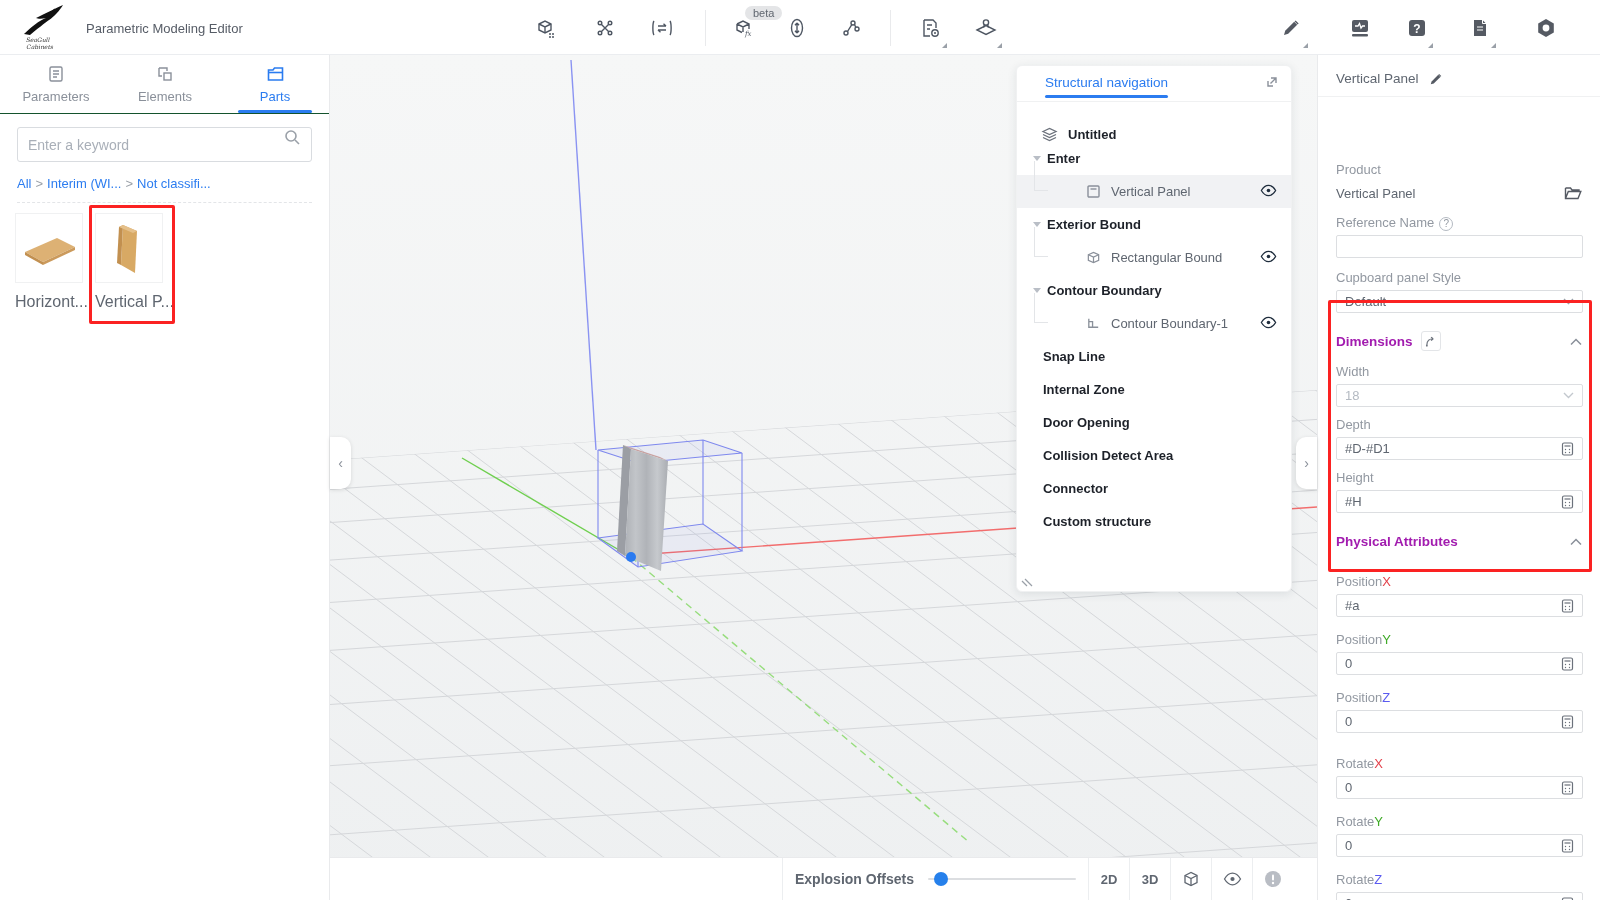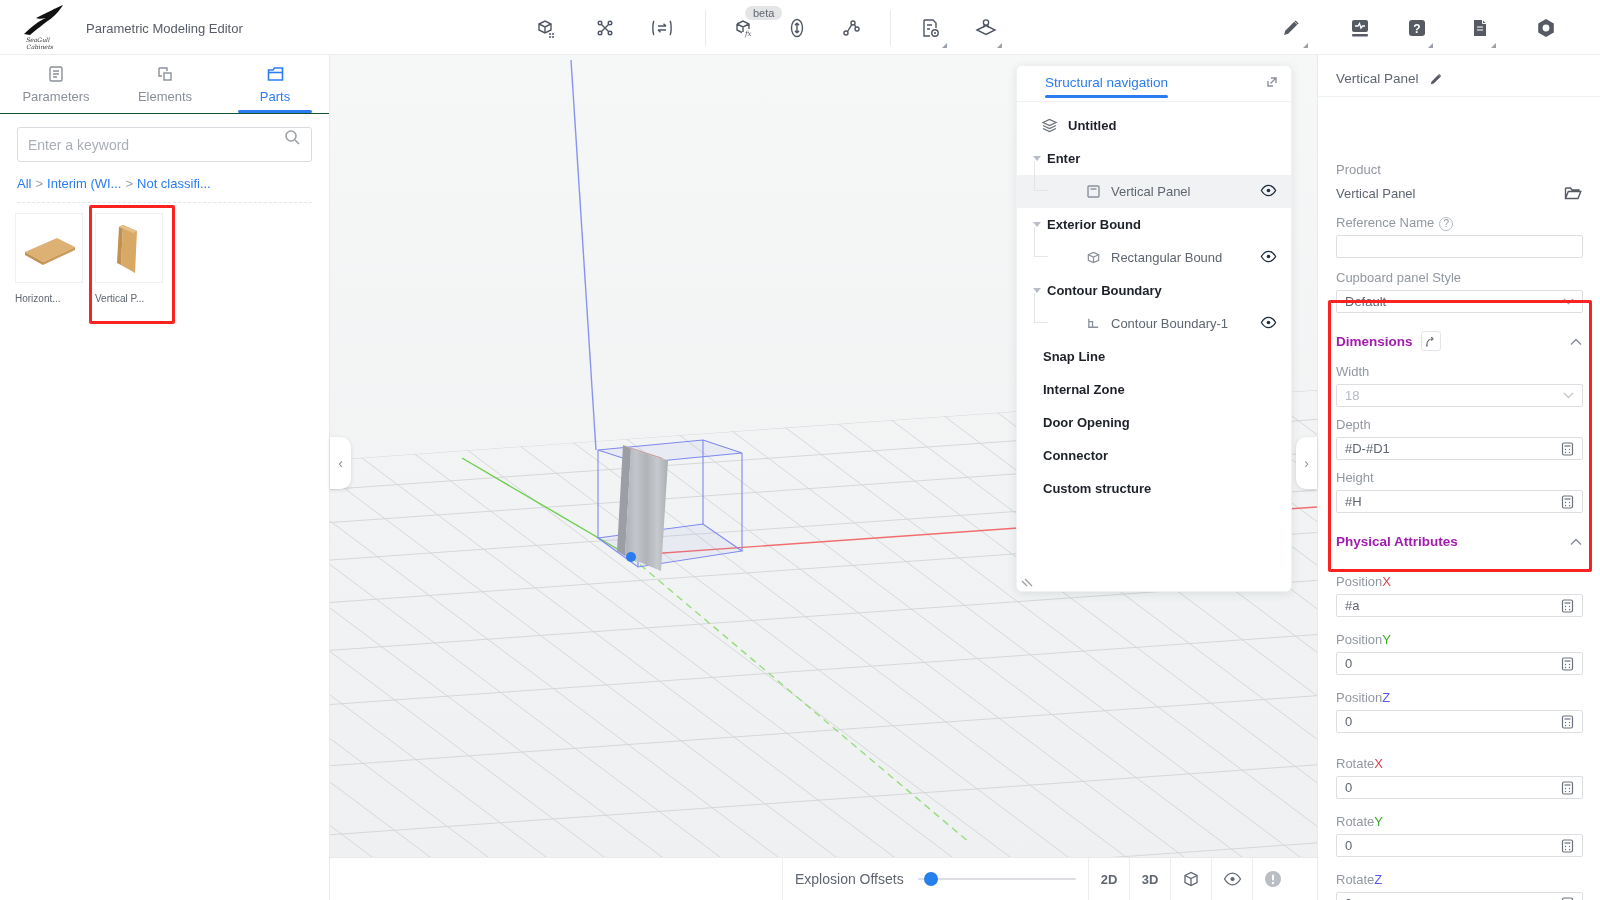--- a/index.html
+++ b/index.html
@@ -27,35 +27,35 @@
   .tab-underline { position:absolute; bottom:0; height:3px; background:#2b7cf0; border-radius:2px; }
   .searchbox { position:absolute; left:17px; top:72px; width:295px; height:35px; border:1px solid #d9dce0; border-radius:3px; display:flex; padding:0 10px; }
   .searchbox input { border:none; outline:none; flex:1; font-size:14px; color:#333; font-family:"Liberation Sans",sans-serif; }
   .searchbox input::placeholder { color:#a9afb8; }
   .breadcrumb { position:absolute; left:17px; top:121px; font-size:13px; color:#2b7cf0; }
   .breadcrumb .sep { color:#9aa0a8; margin:0 4px; }
   .bc-link { cursor:pointer; }
   .dash-sep { position:absolute; left:17px; top:147px; width:295px; border-top:1px dashed #e3e5e8; }
   .part-card { position:absolute; top:158px; width:68px; cursor:pointer; }
   .part-card .thumb { width:68px; height:70px; border:1px solid #f0f1f2; background:#fff; display:flex; align-items:center; justify-content:center; }
-  .part-card .cap { margin-top:10px; font-size:10px; color:#5f6670; white-space:nowrap; }
+  .part-card .cap { margin-top:10px; font-size:16px; color:#5f6670; white-space:nowrap; }
   .annot { position:absolute; border:3px solid #fb2222; border-radius:2px; pointer-events:none; z-index:60; }
 
   
   .viewport { position:absolute; left:330px; top:55px; width:987px; height:845px; background:linear-gradient(#f6f7f7,#eef0f1); overflow:hidden; z-index:1; }
   .scene { position:absolute; left:0; top:0; }
   .collapse-tab { position:absolute; width:21px; height:52px; background:#fff; box-shadow:0 1px 4px rgba(0,0,0,.12); display:flex; align-items:center; justify-content:center; color:#8a909a; font-size:14px; cursor:pointer; z-index:40; }
   .collapse-left { left:330px; top:437px; border-radius:0 10px 10px 0; }
   .collapse-right { left:1296px; top:437px; border-radius:10px 0 0 10px; }
 
   
   .bottombar { position:absolute; left:0; bottom:0; width:987px; height:43px; background:#fff; border-top:1px solid #e9eaec; display:flex; align-items:stretch; z-index:20; }
   .bb-space { width:452px; }
   .bb-cell { border-left:1px solid #eceef0; display:flex; align-items:center; justify-content:center; color:#5f6670; }
-  .bb-explosion { width:306px; padding:0 12px; justify-content:flex-start; gap:14px; }
+  .bb-explosion { width:306px; padding:0 12px; justify-content:flex-start; gap:14px;font-weight:bold; }
   .bb-explosion .lbl { font-size:14px; color:#5f6670; white-space:nowrap; }
   .slider { position:relative; width:160px; height:14px; cursor:pointer; }
   .slider .track { position:absolute; left:0; right:0; top:6px; height:2px; background:#dcdee1; border-radius:1px; }
   .slider .knob { position:absolute; left:6px; top:0; width:14px; height:14px; border-radius:50%; background:#2680eb; }
   .bb-btn { width:41px; font-size:13px; font-weight:bold; cursor:pointer; }
 
   
   .navpanel { position:absolute; left:1016px; top:65px; width:276px; height:527px; background:#fff; border-radius:6px; box-shadow:0 2px 10px rgba(31,45,61,.10); border:1px solid #f0f1f2; z-index:35; }
   .nav-head { position:relative; height:36px; border-bottom:1px solid #f0f1f2; }
   .nav-title { position:absolute; left:28px; top:9px; color:#2b7cf0; font-size:13.5px; cursor:pointer; }
@@ -64,21 +64,21 @@
   .tree { position:relative; padding-top:6px; }
   .trow { position:relative; height:33px; display:flex; align-items:center; }
   .trow .caret { width:0; height:0; border-left:4px solid transparent; border-right:4px solid transparent; border-top:5px solid #b9bec6; margin:0 6px 0 16px; }
   .trow.group { font-weight:bold; color:#1d2129; }
   .trow.header { font-weight:bold; color:#1d2129; padding-left:26px; }
   .trow.item { color:#5f6670; padding-left:69px; }
   .trow.item.selected { background:#f1f2f4; }
   .trow .elbow { position:absolute; left:17px; top:-14px; width:14px; height:30px; border-left:1px solid #e3e5e8; border-bottom:1px solid #e3e5e8; }
   .trow .i-ico { margin-right:10px; color:#8a909a; display:flex; }
   .trow .eye { position:absolute; right:14px; top:9px; color:#1f2d3d; cursor:pointer; display:flex; }
-  .root-row { height:34px; display:flex; align-items:center; padding-left:24px; font-weight:bold; color:#1d2129; }
+  .root-row { height:34px; display:flex; align-items:flex-end; padding-left:24px; font-weight:bold; color:#1d2129; }
   .root-row .i-ico { margin-right:10px; color:#6b717b; display:flex; }
   .resize-handle { position:absolute; left:4px; bottom:4px; width:12px; height:12px; cursor:sw-resize; }
 
   
   .props { position:absolute; left:1317px; top:55px; width:283px; height:845px; background:#fff; border-left:1px solid #e9eaec; z-index:30; }
   .p-title { position:absolute; left:18px; top:16px; font-size:13.5px; color:#5f6670; display:flex; align-items:center; gap:10px; }
   .p-div { position:absolute; left:0; top:41px; width:283px; border-top:1px solid #f0f1f2; }
   .p-label { position:absolute; left:18px; font-size:13px; color:#9298a1; }
   .p-row-val { position:absolute; left:18px; right:18px; font-size:13px; color:#5f6670; display:flex; justify-content:space-between; align-items:center; }
   .p-input { position:absolute; left:18px; width:247px; height:23px; border:1px solid #dcdee1; border-radius:2px; display:flex; align-items:center; padding:0 8px; font-size:13px; color:#5f6670; background:#fff; }
@@ -494,20 +494,21 @@
         <svg width="17" height="13" viewBox="0 0 19 14" fill="none" stroke="#1f2d3d" stroke-width="1.4">
             <path d="M1.5 7 C4 2.8 7 1.2 9.5 1.2 C12 1.2 15 2.8 17.5 7 C15 11.2 12 12.8 9.5 12.8 C7 12.8 4 11.2 1.5 7 Z"></path>
             <circle cx="9.5" cy="7" r="2" fill="#1f2d3d" stroke="none"></circle>
           </svg>
       </span>
     </div>
 
     <div class="trow header">Snap Line</div>
     <div class="trow header">Internal Zone</div>
     <div class="trow header">Door Opening</div>
+    <div class="trow header">Collision Detect Area</div>
     <div class="trow header">Connector</div>
     <div class="trow header">Custom structure</div>
   </div>
   <svg class="resize-handle" width="12" height="12" viewBox="0 0 12 12" stroke="#9aa0a8" stroke-width="1.2">
     <line x1="1" y1="6" x2="6" y2="11"></line>
       <line x1="4" y1="4" x2="11" y2="11"></line>
   </svg>
 </div>
 
 <div class="props">

